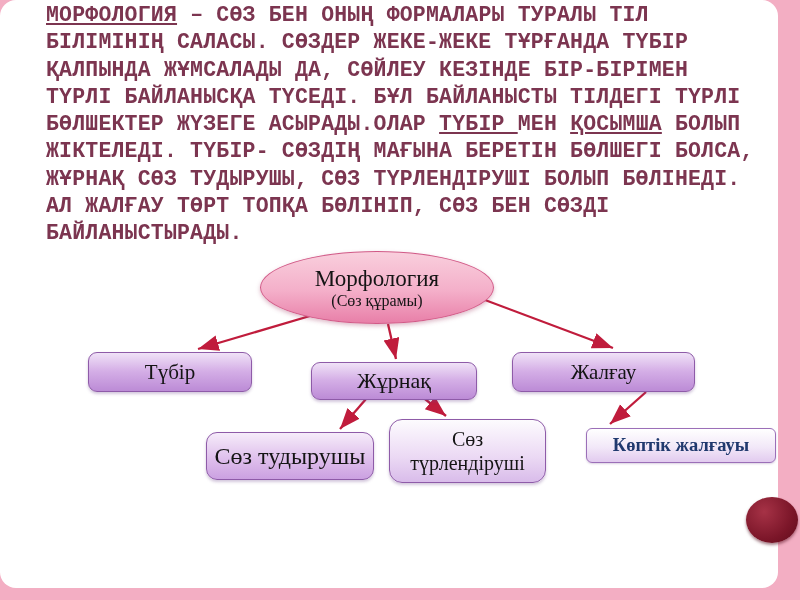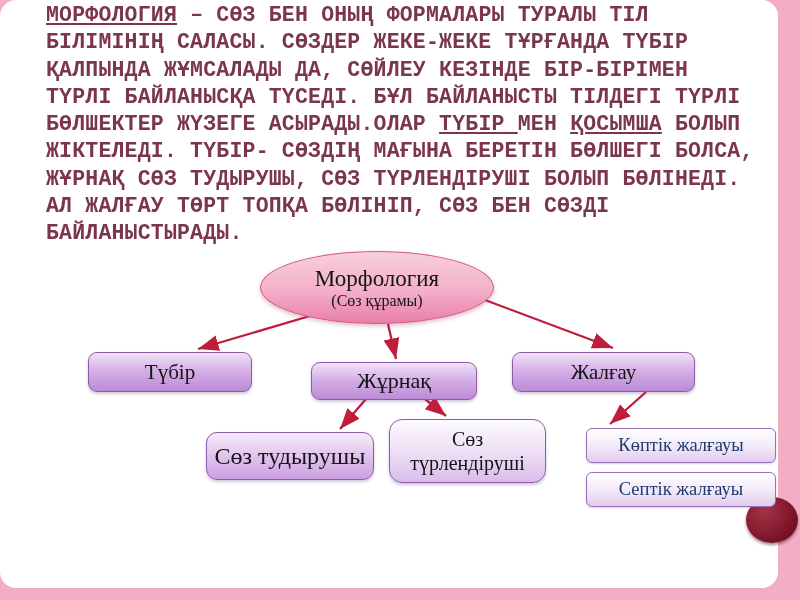--- a/index.html
+++ b/index.html
@@ -56,21 +56,21 @@
   }
   .leaf-col{
     position:absolute;left:586px;top:428px;width:190px;z-index:4;
     display:flex;flex-direction:column;gap:9px;
   }
   .leaf{
     height:33px;border-radius:6px;
     border:1px solid #9B6FB8;
     background:linear-gradient(180deg,#FFFFFF 0%,#F2E8F8 55%,#E2CBEF 100%);
     display:flex;align-items:center;justify-content:center;
-    font-size:18.5px;font-weight:normal;
+    font-size:18.5px;font-weight:bold;
     color:var(--leaf-box-text-navy,#20396E);
     box-shadow:0 1px 2px rgba(110,70,140,.25);
   }
   .arrows{position:absolute;left:0;top:0;z-index:3;pointer-events:none;}
   .arrows line{stroke:var(--arrow-red,#C01C3C);stroke-width:2.3;}
   .ball{
     position:absolute;left:746px;top:497px;width:52px;height:46px;z-index:2;
     border-radius:50%;
     background:radial-gradient(circle at 35% 32%,#A63246 0%,var(--ball-dark-red,#7A1528) 62%,#5E0C1C 100%);
     box-shadow:0 2px 3px rgba(80,10,25,.5);
@@ -106,16 +106,15 @@
 
 <div class="node box b-tubir">Түбір</div>
 <div class="node box b-zhurnak">Жұрнақ</div>
 <div class="node box b-zhalgau">Жалғау</div>
 
 <div class="node box b-tudyr">Сөз тудырушы</div>
 <div class="node box b-turl">Сөз түрлендіруші</div>
 
 <div class="leaf-col">
   <div class="leaf">Көптік жалғауы</div>
-  <div class="leaf">Септік жалғауы</div>
 </div>
 
 <div class="ball"></div>
 
 </body></html>

